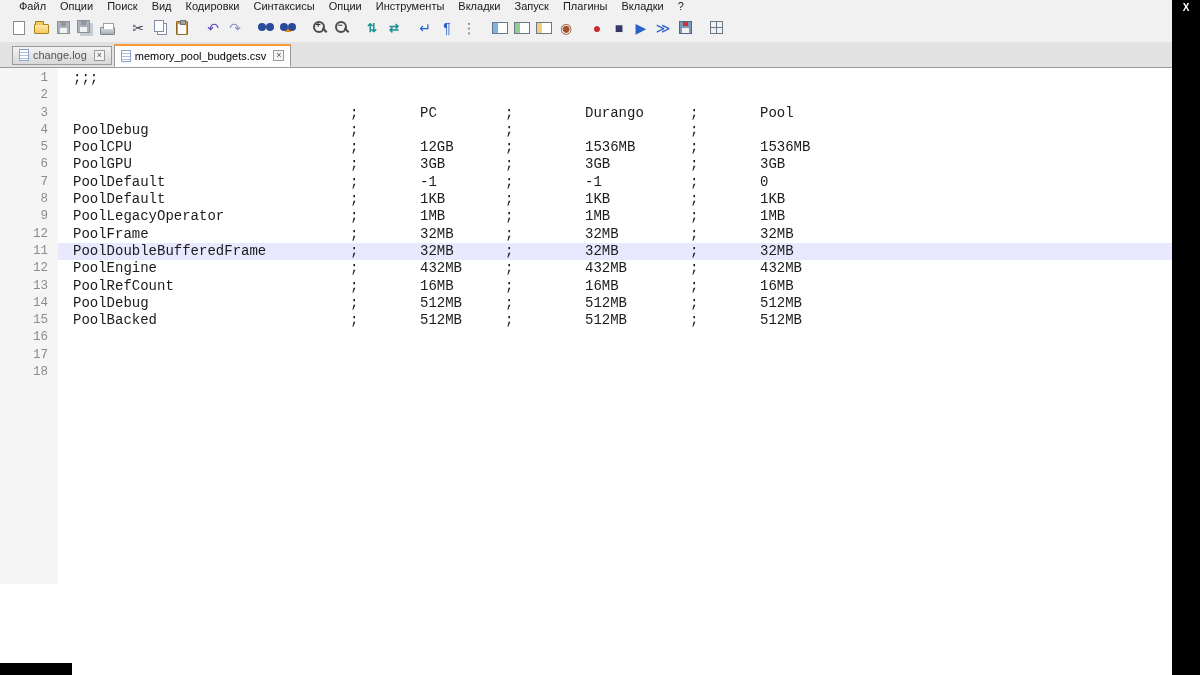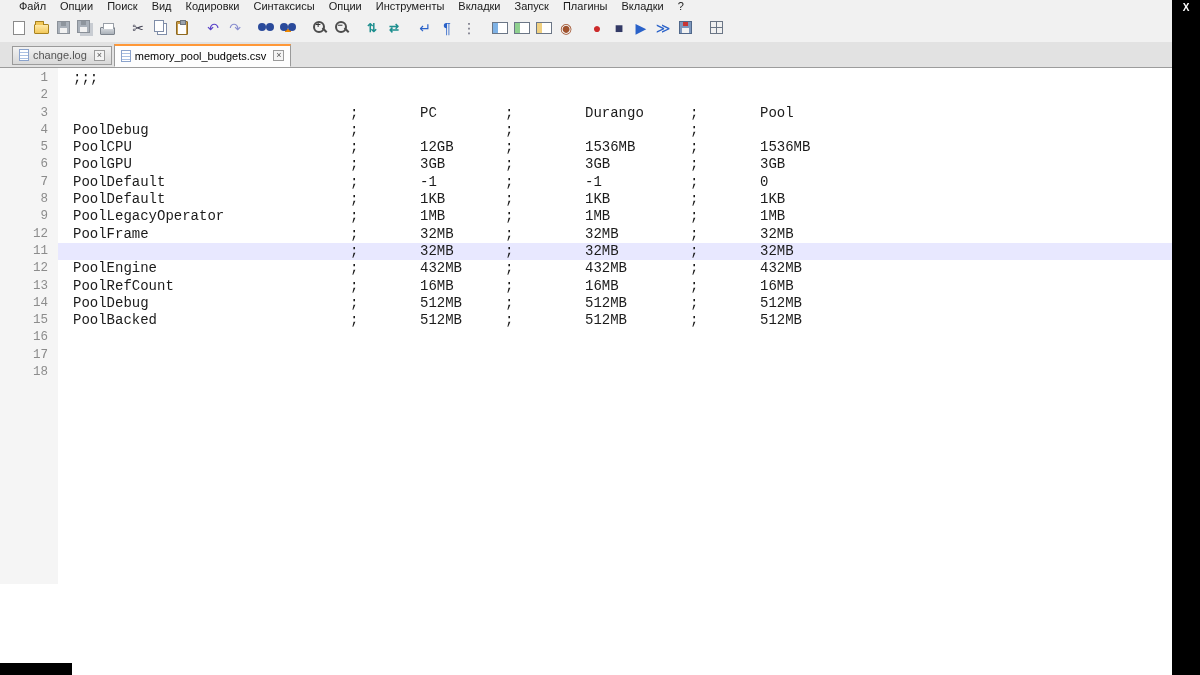--- a/index.html
+++ b/index.html
@@ -294,20 +294,21 @@
           <div class="cl">
             <span class="p-name">PoolFrame</span>
             <span class="p-s1">;</span>
             <span class="p-v1">32MB</span>
             <span class="p-s2">;</span>
             <span class="p-v2">32MB</span>
             <span class="p-s3">;</span>
             <span class="p-v3">32MB</span>
           </div>
           <div class="cl">
+            <span class="p-name">PoolDoubleBufferedFrame</span>
             <span class="p-s1">;</span>
             <span class="p-v1">32MB</span>
             <span class="p-s2">;</span>
             <span class="p-v2">32MB</span>
             <span class="p-s3">;</span>
             <span class="p-v3">32MB</span>
           </div>
           <div class="cl">
             <span class="p-name">PoolEngine</span>
             <span class="p-s1">;</span>

